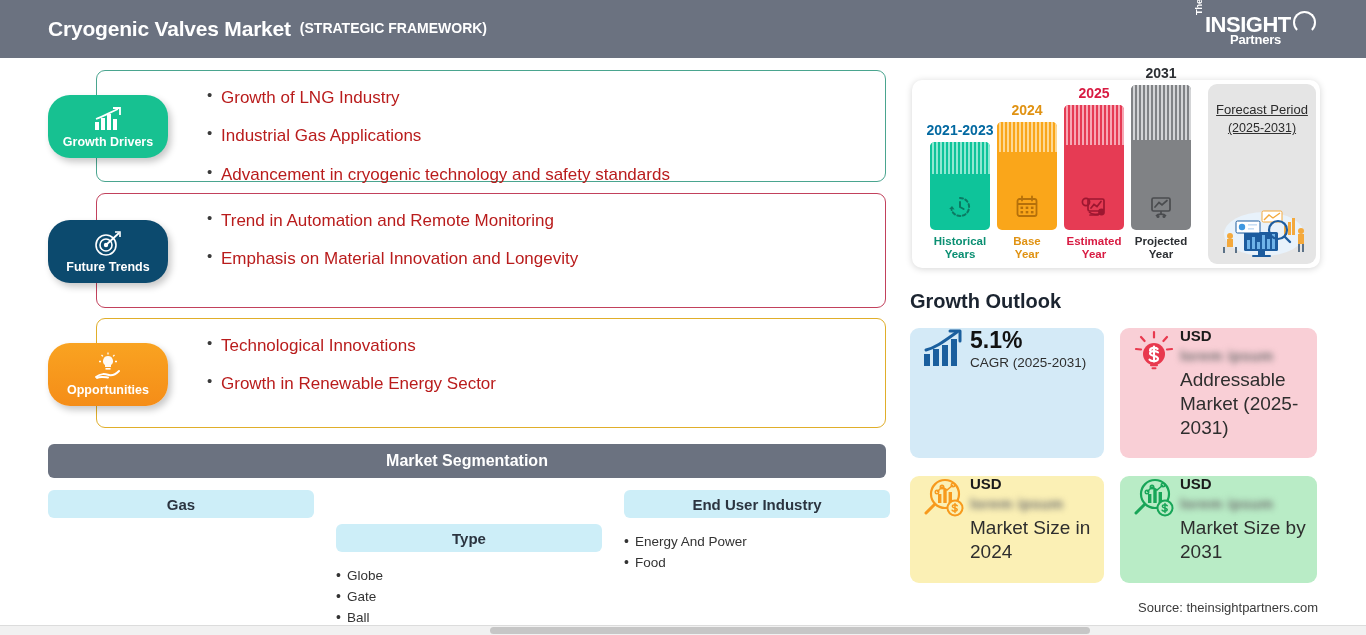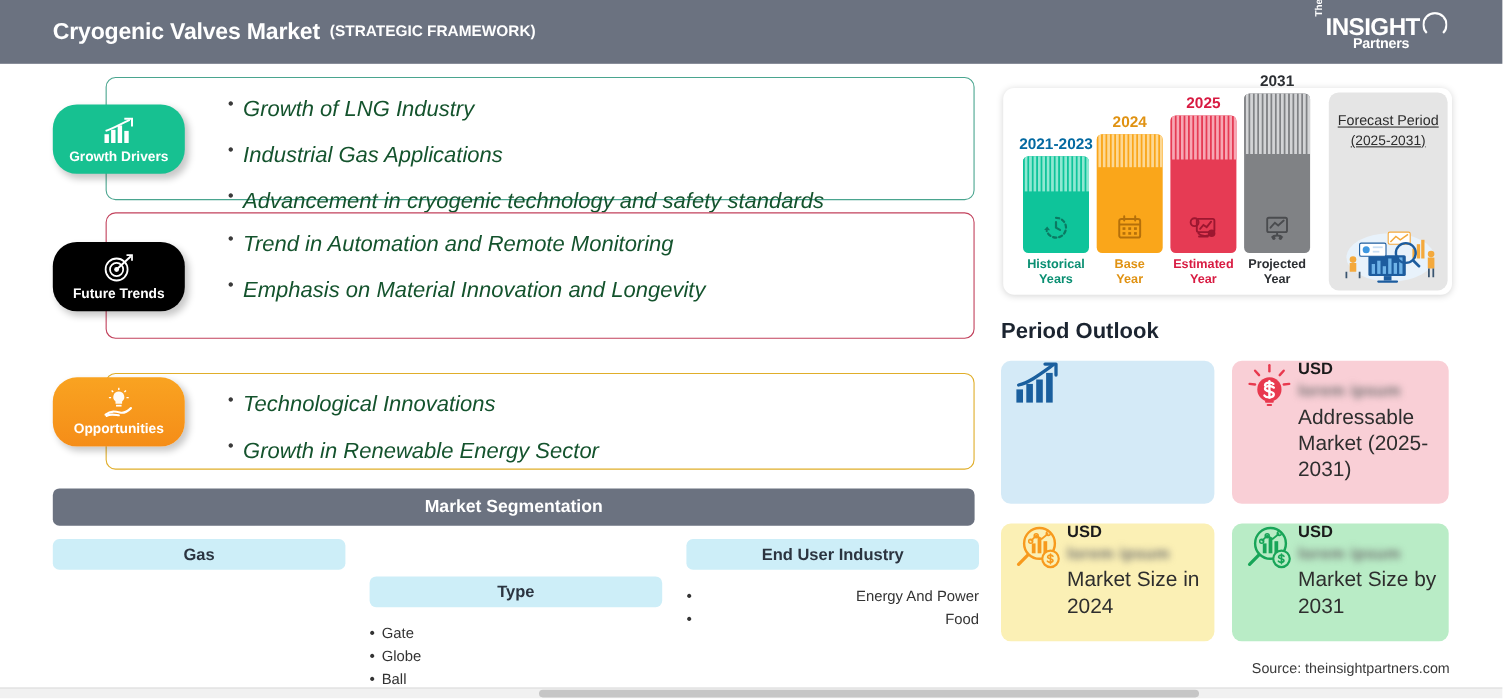--- a/index.html
+++ b/index.html
@@ -79,34 +79,33 @@
     width:120px;
     border-radius:22px;
     color:#fff;
     text-align:center;
     box-shadow:3px 4px 7px rgba(0,0,0,0.22);
     z-index:5;
     padding:9px 0 8px 0;
     box-sizing:border-box;
   }
   .badge.green{background:#17c191;}
-  .badge.red{background:#000000;}
+  .badge.red{background:#0c4a6e;}
   .badge.orange{background:#f79a1d;background:linear-gradient(180deg,#f9a321 0%,#f58d18 100%);}
   .badge-icon{height:30px;display:flex;align-items:center;justify-content:center;}
   .badge-label{font-size:12.5px;font-weight:bold;margin-top:2px;line-height:1.1;}
 
   .bullets{list-style:none;margin:0;padding:0;}
   .bullets li{
-    font-size:20px;
-    color:#14532d;
+    font-size:17px;
+    color:#b91c1c;
     line-height:1.25;
     margin:0 0 0 0;
     padding:0 0 0 14px;
     position:relative;
-    font-style:italic;
   }
   .bullets li:before{
     content:"•";position:absolute;left:0;top:-1px;color:#3a3a3a;font-size:15px;
   }
 
   
   .seg-header{
     position:absolute;left:48px;top:386px;
     width:838px;height:34px;
     background:#6b7280;border-radius:6px;
@@ -263,21 +262,21 @@
             <circle cx="13" cy="15" r="2.2" fill="#fff"></circle>
             <path d="M13 15 L26 3" stroke="#fff" stroke-width="1.8" fill="none"></path>
             <path d="M22 2 L27 2 L27 7" stroke="#fff" stroke-width="1.6" fill="none"></path>
           </svg>
         </span>
         <div class="badge-label">Future Trends</div>
       </div>
     </div>
 
     <div class="factor-row" style="top:260px;">
-      <div class="factor-box orange" style="height:88px;padding:16px 0 10px 110px;margin-top:21px;">
+      <div class="factor-box orange" style="height:110px;padding:16px 0 10px 110px;">
         <ul class="bullets">
           <li style="margin-bottom:17px;">Technological Innovations</li>
           <li>Growth in Renewable Energy Sector</li>
         </ul>
       </div>
       <div class="badge orange" style="top:25px;">
         <span class="badge-icon">
           <svg width="32" height="30" viewBox="0 0 32 30">
             <path d="M16 4 a5 5 0 0 1 3 9 v2 h-6 v-2 a5 5 0 0 1 3 -9z" fill="#fff" opacity="0.95"></path>
             <rect x="13.5" y="16" width="5" height="1.6" fill="#fff"></rect>
@@ -300,26 +299,26 @@
       <span>Market Segmentation</span>
     </div>
 
     <div class="seg-cols">
       <div class="seg-col" style="left:0;">
         <div class="seg-col-title">Gas</div>
       </div>
       <div class="seg-col" style="left:288px;margin-top:34px;">
         <div class="seg-col-title">Type</div>
         <ul class="seg-list">
+          <li>Globe</li>
           <li>Gate</li>
-          <li>Globe</li>
           <li>Ball</li>
         </ul>
       </div>
-      <div class="seg-col" style="left:576px;text-align:right;">
+      <div class="seg-col" style="left:576px;">
         <div class="seg-col-title">End User Industry</div>
         <ul class="seg-list">
           <li>Energy And Power</li>
           <li>Food</li>
         </ul>
       </div>
     </div>
   </div>
 
   <div class="right-col">
@@ -449,35 +448,39 @@
             <path d="M13 39 L13 47 L19 47 L19 39 Z" fill="#f4a93c"></path>
             <path d="M10 47 L10 53 M22 47 L22 53" stroke="#3a5570" stroke-width="1.6"></path>
             <circle cx="87" cy="31" r="3" fill="#f4a93c"></circle>
             <path d="M84 34 L84 44 L90 44 L90 34 Z" fill="#f4a93c"></path>
             <path d="M85 44 L85 52 M89 44 L89 52" stroke="#3a5570" stroke-width="1.6"></path>
           </svg>
         </div>
       </div>
     </div>
 
-    <div class="outlook-title">Period Outlook</div>
+    <div class="outlook-title">Growth Outlook</div>
 
     <div class="mcard" style="left:10px;top:270px;width:194px;height:130px;background:#d4eaf7;">
       <div class="mcard-inner">
         <div class="mcard-icon">
           <svg width="46" height="42" viewBox="0 0 46 42">
             <g fill="#1a5f9e">
               <rect x="3" y="26" width="6" height="12"></rect>
               <rect x="12" y="21" width="6" height="17"></rect>
               <rect x="21" y="17" width="6" height="21"></rect>
               <rect x="30" y="11" width="6" height="27"></rect>
             </g>
             <path d="M5 22 C14 20 22 14 36 4" stroke="#1a5f9e" stroke-width="3" fill="none" stroke-linecap="round"></path>
             <path d="M29 3 L39 3 L39 13" stroke="#1a5f9e" stroke-width="3" fill="none" stroke-linecap="round" stroke-linejoin="round"></path>
           </svg>
+        </div>
+        <div class="mcard-text">
+          <div class="big-num">5.1%</div>
+          <div class="sub-cap">CAGR (2025-2031)</div>
         </div>
       </div>
     </div>
 
     <div class="mcard" style="left:220px;top:270px;width:197px;height:130px;background:#f9cfd6;">
       <div class="mcard-inner">
         <div class="mcard-icon">
           <svg width="46" height="46" viewBox="0 0 46 46">
             <circle cx="23" cy="26" r="11" fill="#e8394e"></circle>
             <path d="M19 22.5 c0-1.8 1.8-2.6 4-2.6 c1.6 0 3 .4 3.6 1.1 M27 24.4 c-.8-.9-2.1-1.3-4-1.3 c-2.2 0-4 .8-4 2.4 c0 3.2 8 1.6 8 5 c0 1.8-2 2.7-4.2 2.7 c-2 0-3.6-.6-4.3-1.6" stroke="#fff" stroke-width="2.1" fill="none" stroke-linecap="round"></path>

